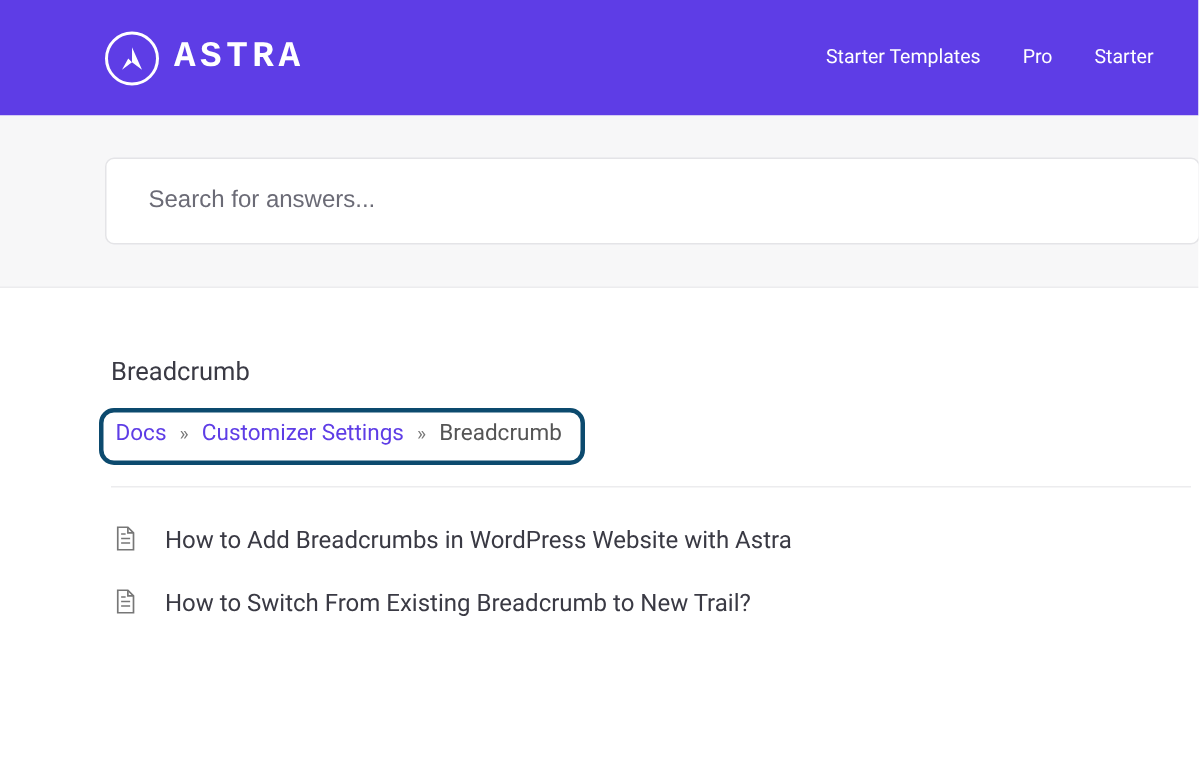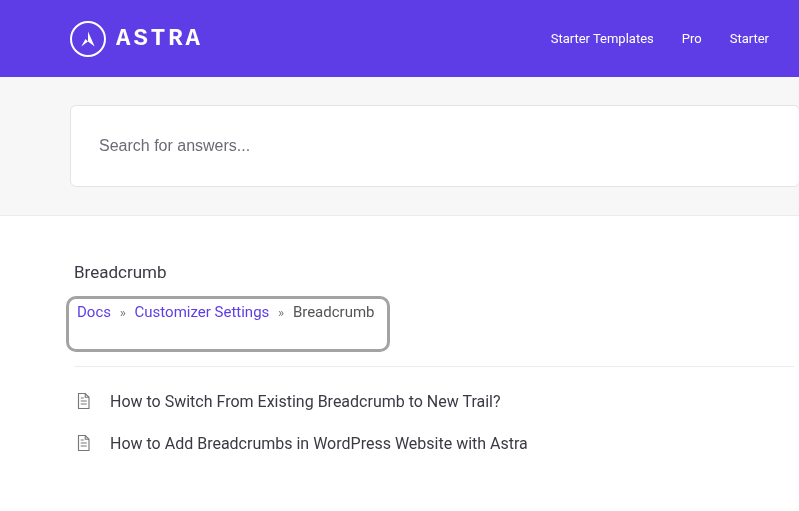--- a/index.html
+++ b/index.html
@@ -43,21 +43,21 @@
   }
   .search-wrap {
     background: #f7f7f8;
     padding: 28px 0 28px 70px;
     border-bottom: 1px solid #ececee;
   }
   .search-box {
     background: #fff;
     border: 1px solid #e4e4e7;
     border-radius: 6px;
-    height: 82px;
+    height: 58px;
     display: flex;
     align-items: center;
     padding: 0 28px;
     width: 730px;
   }
   .search-box input {
     border: none;
     outline: none;
     font-size: 16px;
     color: #555;
@@ -68,24 +68,24 @@
   .content {
     padding: 46px 0 0 74px;
   }
   .page-title {
     font-size: 17px;
     color: #3a3a44;
     font-weight: 400;
     margin-bottom: 14px;
   }
   .breadcrumb-box {
-    border: 3px solid #a3a3a3;
+    border: 3px solid #0c4a6e;
     border-radius: 10px;
     display: inline-block;
-    padding: 4px 12px 28px 8px;
+    padding: 4px 12px 10px 8px;
     margin-left: -8px;
     margin-bottom: 14px;
   }
   .breadcrumb {
     font-size: 15px;
     color: #555;
   }
   .breadcrumb a {
     color: #5e3de6;
     text-decoration: none;
@@ -162,26 +162,26 @@
 
   <ul class="doc-list">
     <li class="doc-item">
       <span class="doc-icon">
         <svg viewBox="0 0 24 24">
             <path d="M6 2h9l5 5v15H6z"></path>
             <path d="M15 2v5h5"></path>
             <path d="M9 12h8M9 16h8M9 8h4"></path>
           </svg>
       </span>
-      <a href="#" class="doc-link">How to Switch From Existing Breadcrumb to New Trail?</a>
+      <a href="#" class="doc-link">How to Add Breadcrumbs in WordPress Website with Astra</a>
     </li>
     <li class="doc-item">
       <span class="doc-icon">
         <svg viewBox="0 0 24 24">
             <path d="M6 2h9l5 5v15H6z"></path>
             <path d="M15 2v5h5"></path>
             <path d="M9 12h8M9 16h8M9 8h4"></path>
           </svg>
       </span>
-      <a href="#" class="doc-link">How to Add Breadcrumbs in WordPress Website with Astra</a>
+      <a href="#" class="doc-link">How to Switch From Existing Breadcrumb to New Trail?</a>
     </li>
   </ul>
 </main>
 
 </body></html>

